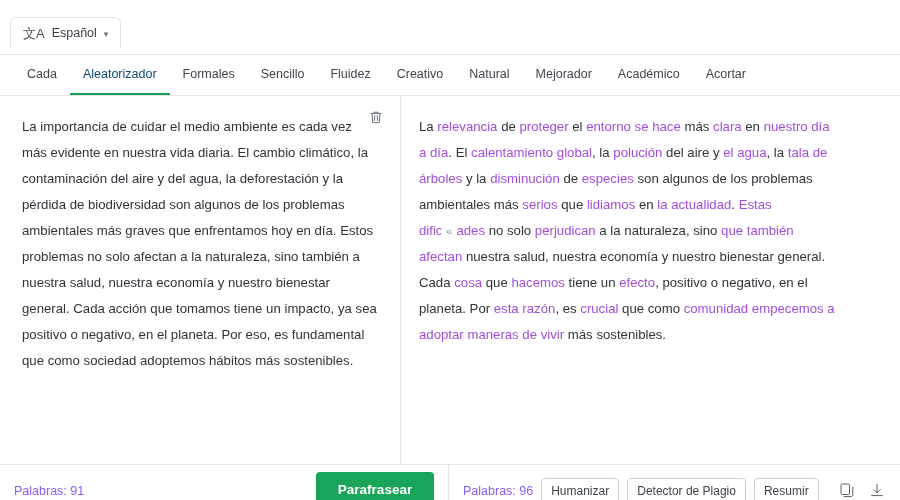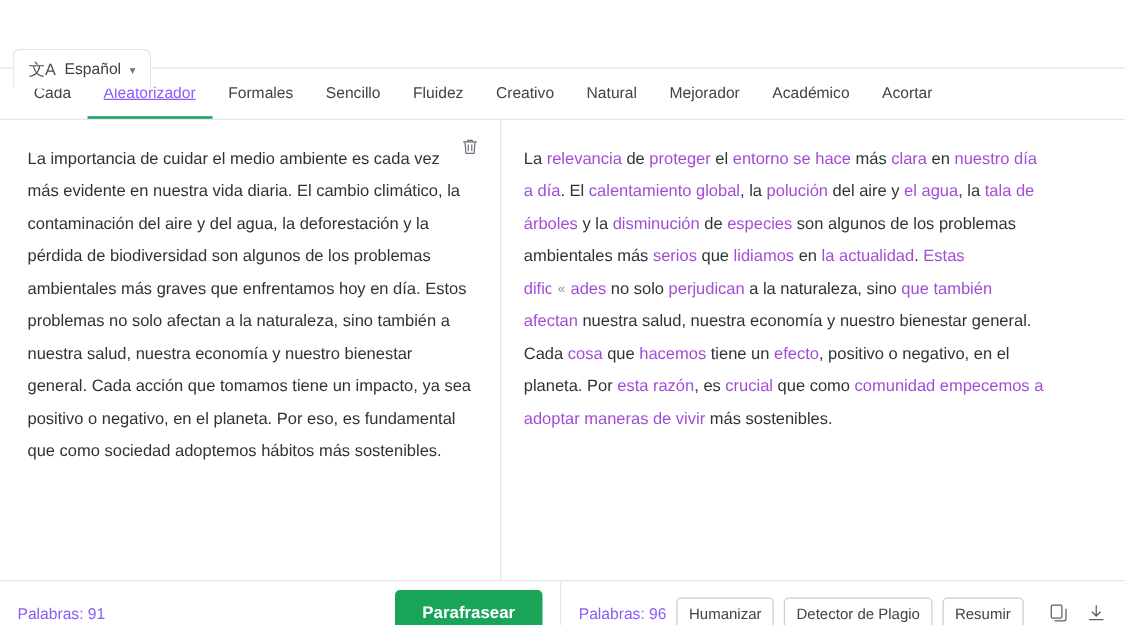--- a/index.html
+++ b/index.html
@@ -37,21 +37,21 @@
     height: 30px;
     padding: 0 12px;
     border: 1px solid #dfe3e8;
     border-bottom: 1px solid #fff;
     border-radius: 6px 6px 0 0;
     background: #fff;
     font-size: 12.5px;
     color: #3a3f47;
     cursor: pointer;
     position: relative;
-    top: 27px;
+    top: 5px;
   }
   .lang-chip .trans-icon {
     font-size: 13px;
     color: #4a4f57;
     line-height: 1;
   }
   .chev {
     font-size: 9px;
     color: #6b7280;
     transform: translateY(1px);
@@ -72,23 +72,22 @@
     align-items: center;
     padding: 0 13px;
     font-size: 12.5px;
     color: #3f444b;
     cursor: pointer;
     white-space: nowrap;
     border-bottom: 2px solid transparent;
     box-sizing: border-box;
   }
   .tab.active {
-    color: #8b5cf6;
+    color: #0c4a6e;
     border-bottom: 2px solid #15a05a;
-    text-decoration: underline;
   }
 
   
   .panes {
     display: flex;
     height: 368px;
     position: relative;
   }
   .pane {
     box-sizing: border-box;

